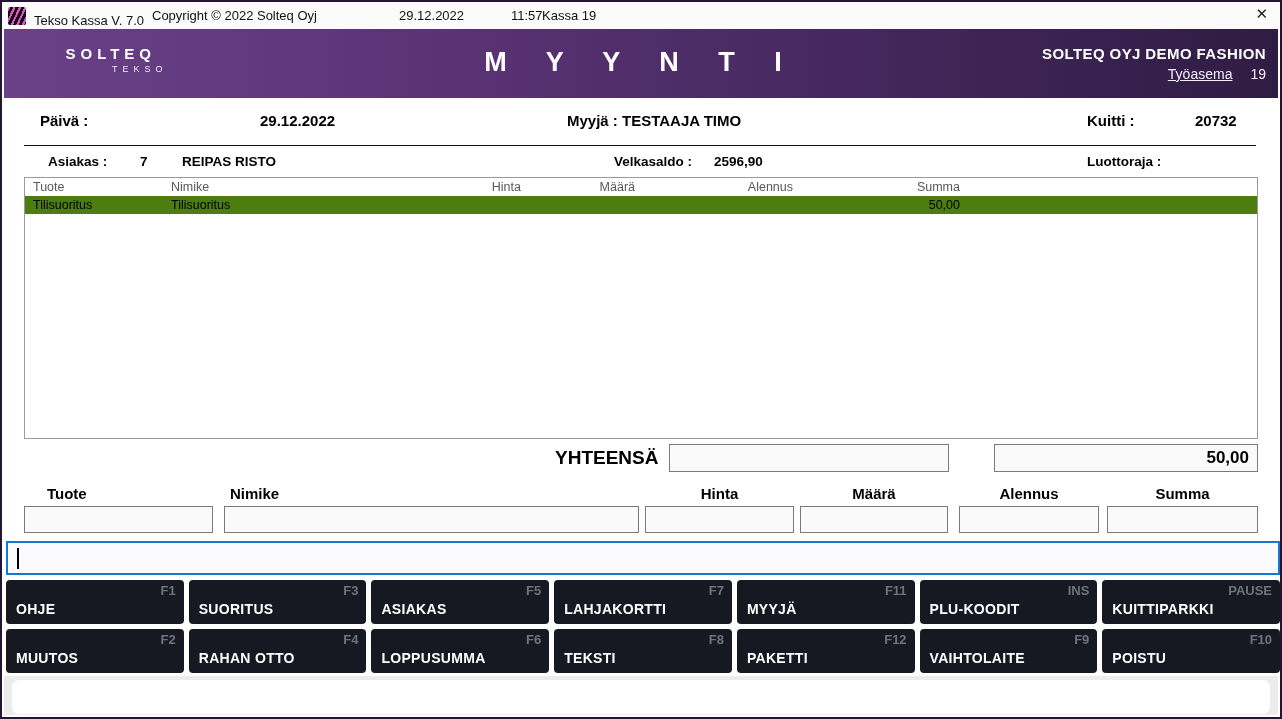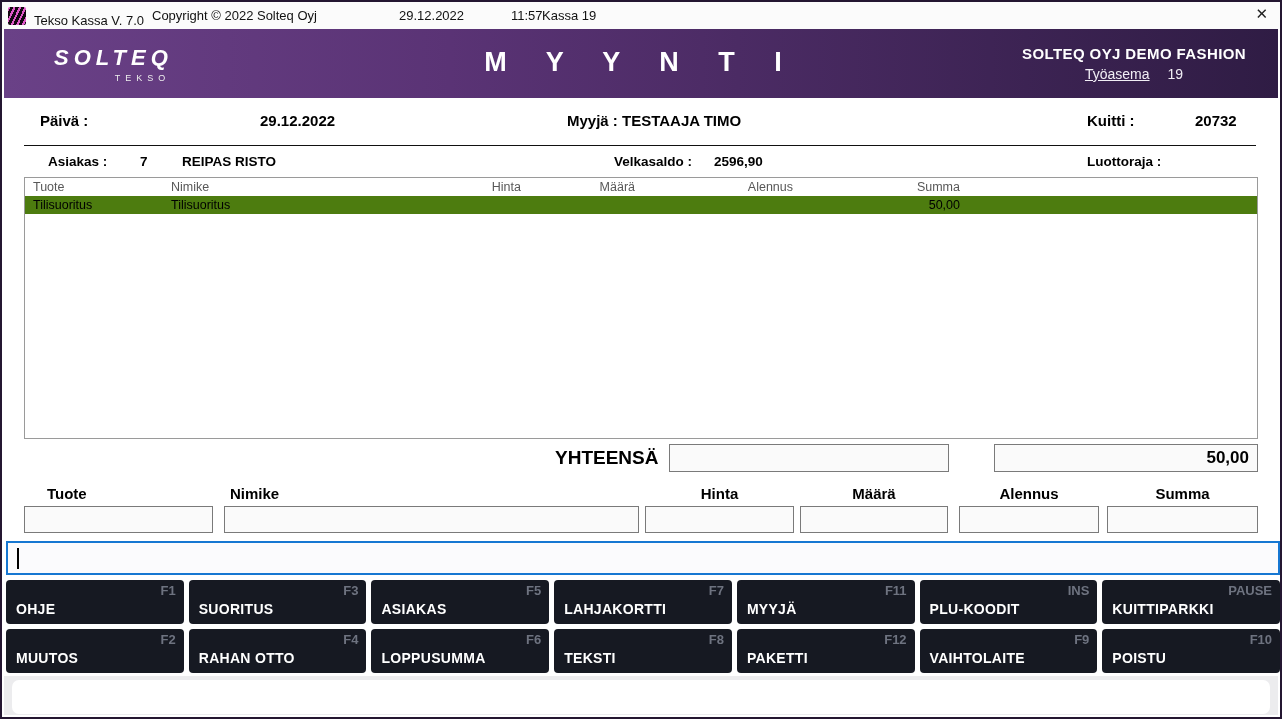--- a/index.html
+++ b/index.html
@@ -19,25 +19,25 @@
   .tb-date { position:absolute; left:397px; }
   .tb-time { position:absolute; left:509px; }
   .tb-reg  { position:absolute; left:540px; }
   .tb-close { position:absolute; right:12px; top:3px; font-size:15px; color:#222; cursor:pointer; }
 
   
   .header { position:absolute; top:27px; left:2px; right:2px; height:69px;
             background:linear-gradient(90deg,#6a4187 0%,#5a3375 35%,#2f1c44 100%);
             color:#fff; }
   .logo { position:absolute; left:50px; top:16px; text-align:center; }
-  .logo-main { font-size:22px; font-weight:bold; letter-spacing:5px;font-style:italic; }
+  .logo-main { font-size:15px; font-weight:bold; letter-spacing:5px; }
   .logo-sub { font-size:9px; letter-spacing:5px; margin-top:2px; padding-left:58px; color:#eee; }
   .screen-title { position:absolute; left:0; right:0; top:18px; text-align:center;
                   font-size:27px; font-weight:bold; letter-spacing:16px; }
-  .hdr-right { position:absolute; right:32px; top:16px; text-align:center; }
+  .hdr-right { position:absolute; right:12px; top:16px; text-align:right; }
   .store-name { font-size:15px; font-weight:bold; letter-spacing:0.4px; }
   .workstation { font-size:14px; margin-top:4px; color:#f1eef5;text-decoration:underline; }
   .workstation .num { display:inline-block; margin-left:18px; }
 
   
   .info1 { position:absolute; top:96px; left:0; width:100%; height:47px; font-weight:bold; }
   .info1 span { position:absolute; top:14px; font-size:15px; color:#000; }
   .i-paiva { left:38px; } .i-pvm { left:258px; } .i-myyja { left:565px; }
   .i-kuitti { left:1085px; } .i-kuittinro { left:1193px; }
   .hline { position:absolute; top:143px; left:22px; right:24px; border-top:1.6px solid #111; }

